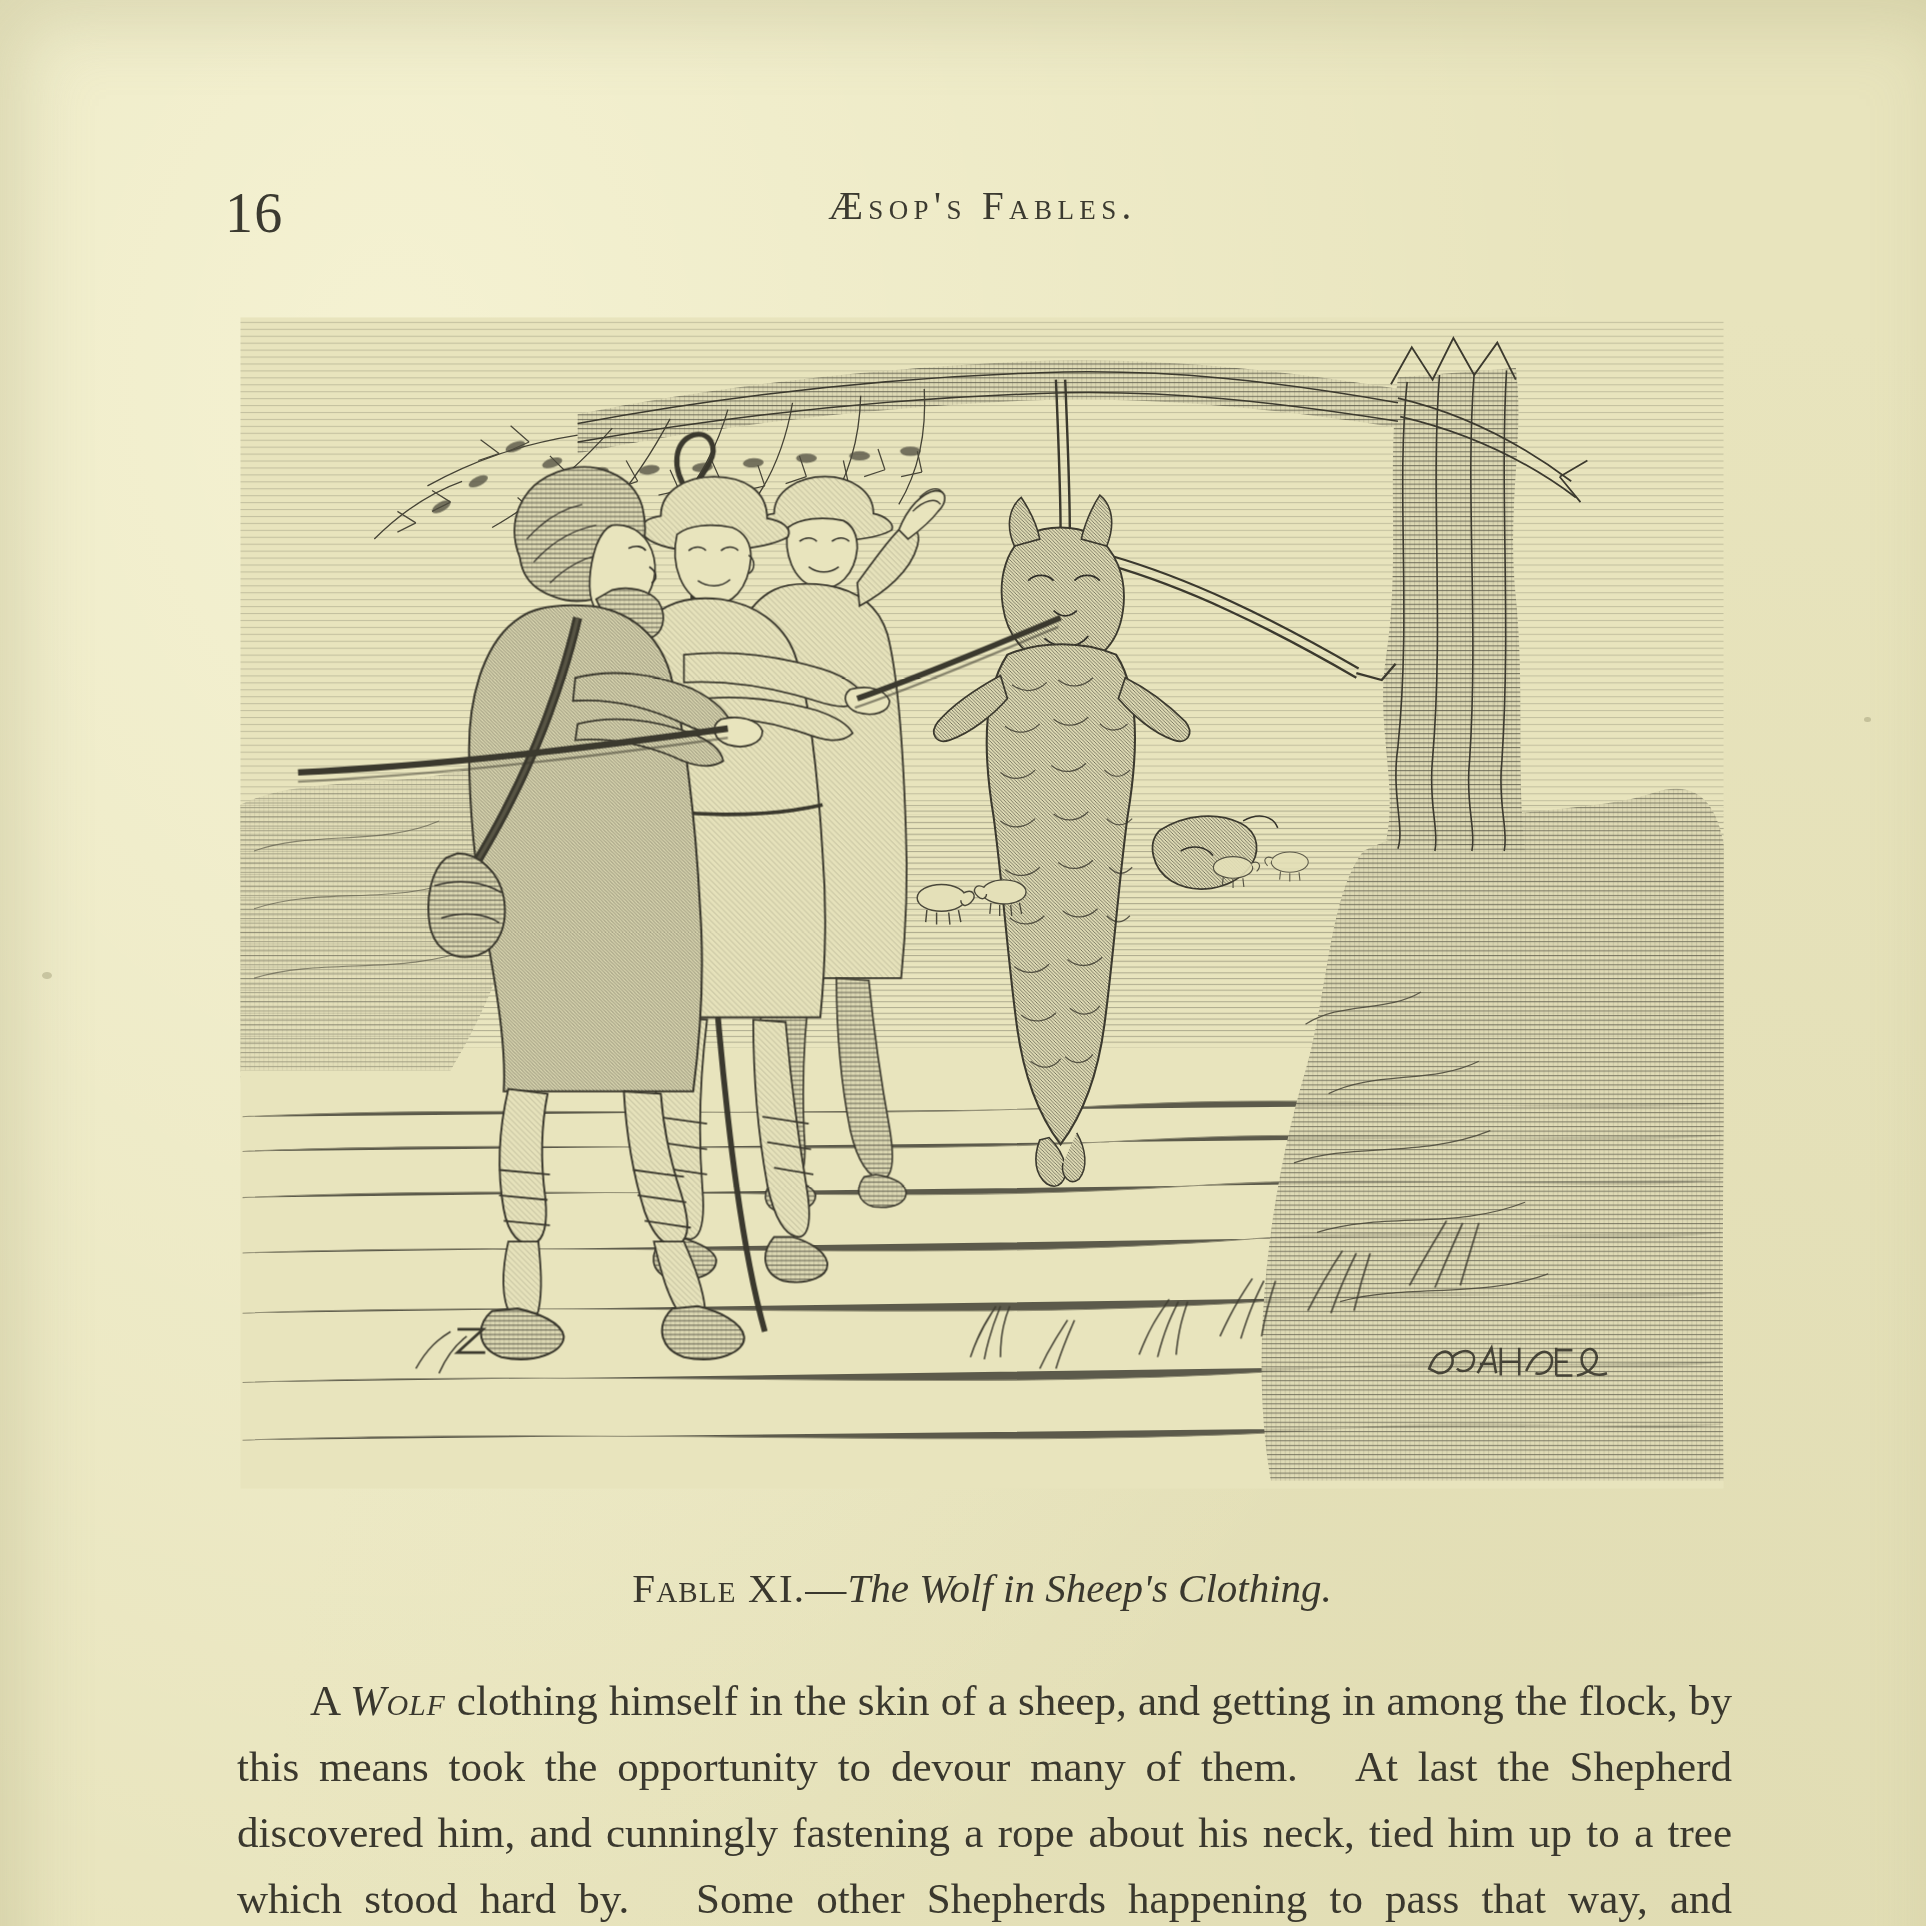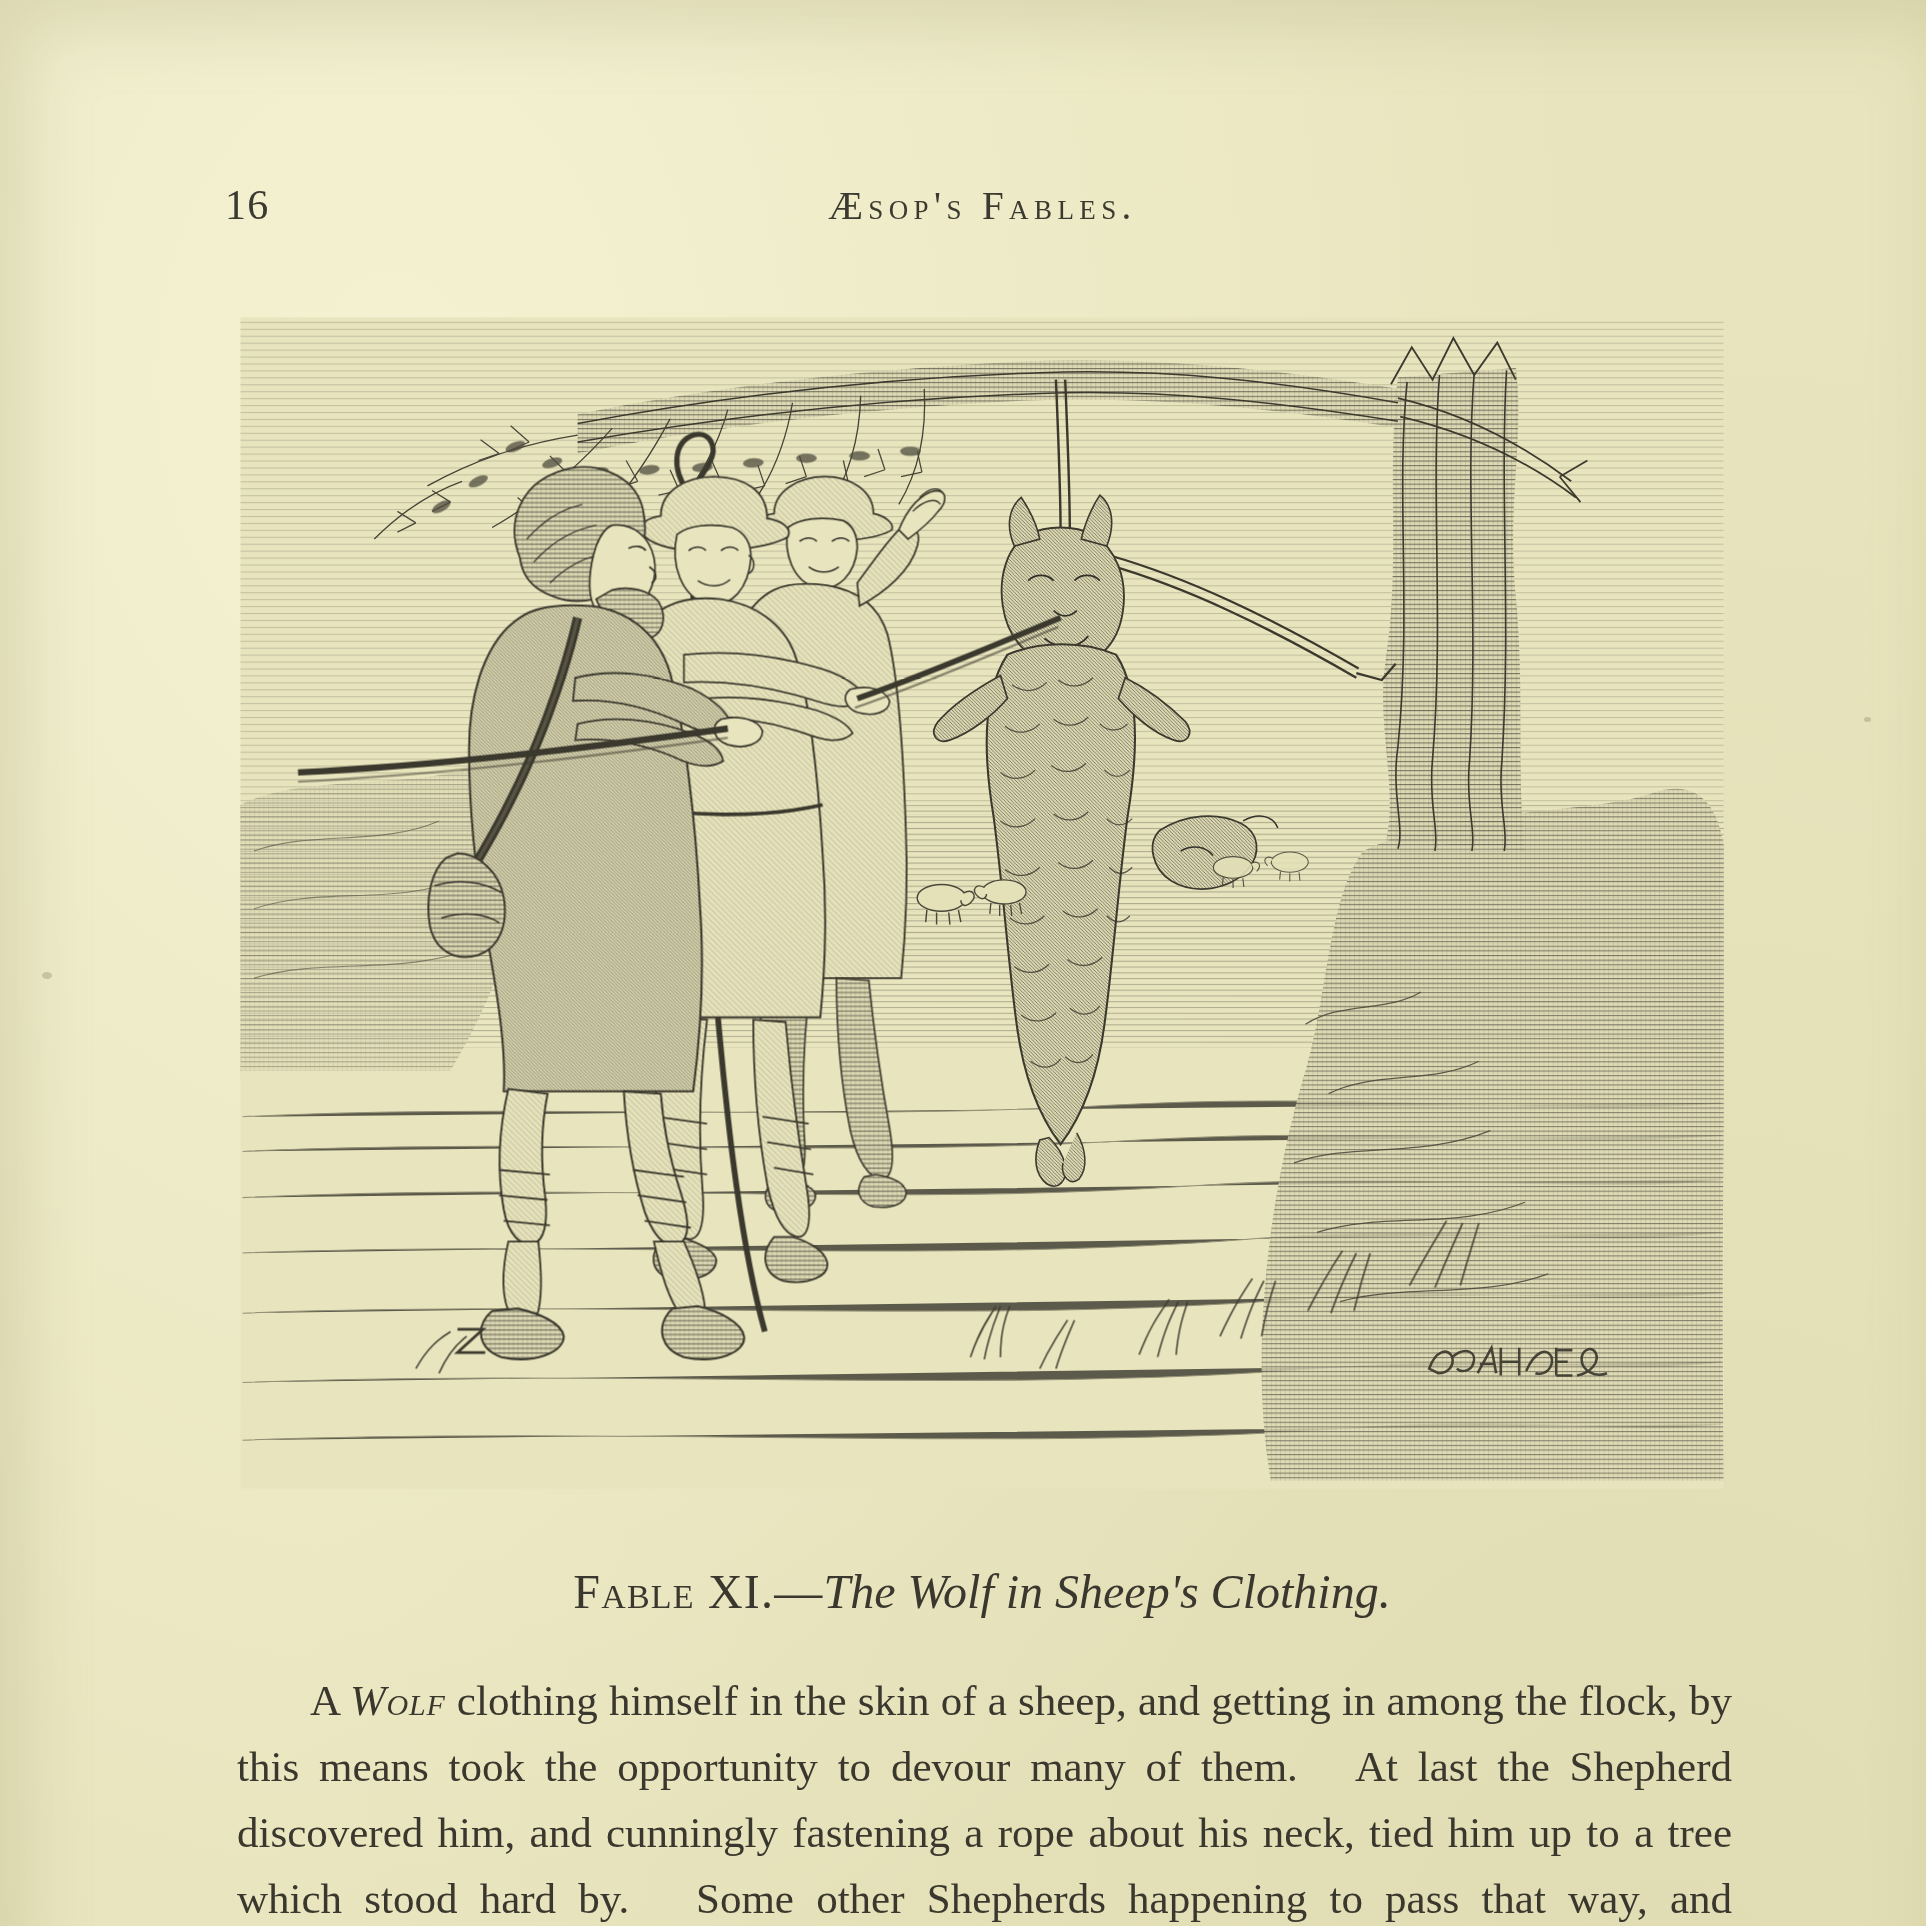--- a/index.html
+++ b/index.html
@@ -38,21 +38,21 @@
     position: absolute;
     left: 0;
     top: 181px;
     width: 1965px;
     height: 50px;
   }
   .folio {
     position: absolute;
     left: 225px;
     top: 0;
-    font-size: 42px;
+    font-size: 56px;
     letter-spacing: 1.2px;
     color: #3b3a30;
     font-family: "Liberation Serif", serif;
   }
   .head-title {
     position: absolute;
     left: 0;
     top: 2.3px;
     width: 1965px;
     text-align: center;
@@ -73,21 +73,21 @@
   }
   .illustration svg { display: block; width: 100%; height: 100%; }
 
   
   .caption {
     position: absolute;
     left: 231px;
     top: 1564px;
     width: 1502px;
     text-align: center;
-    font-size: 48px;
+    font-size: 41px;
     color: #3a382e;
     white-space: nowrap;
   }
   .caption .fable-label {
     font-variant: small-caps;
     letter-spacing: 1.2px;
   }
   .caption .fable-title {
     font-style: italic;
   }

